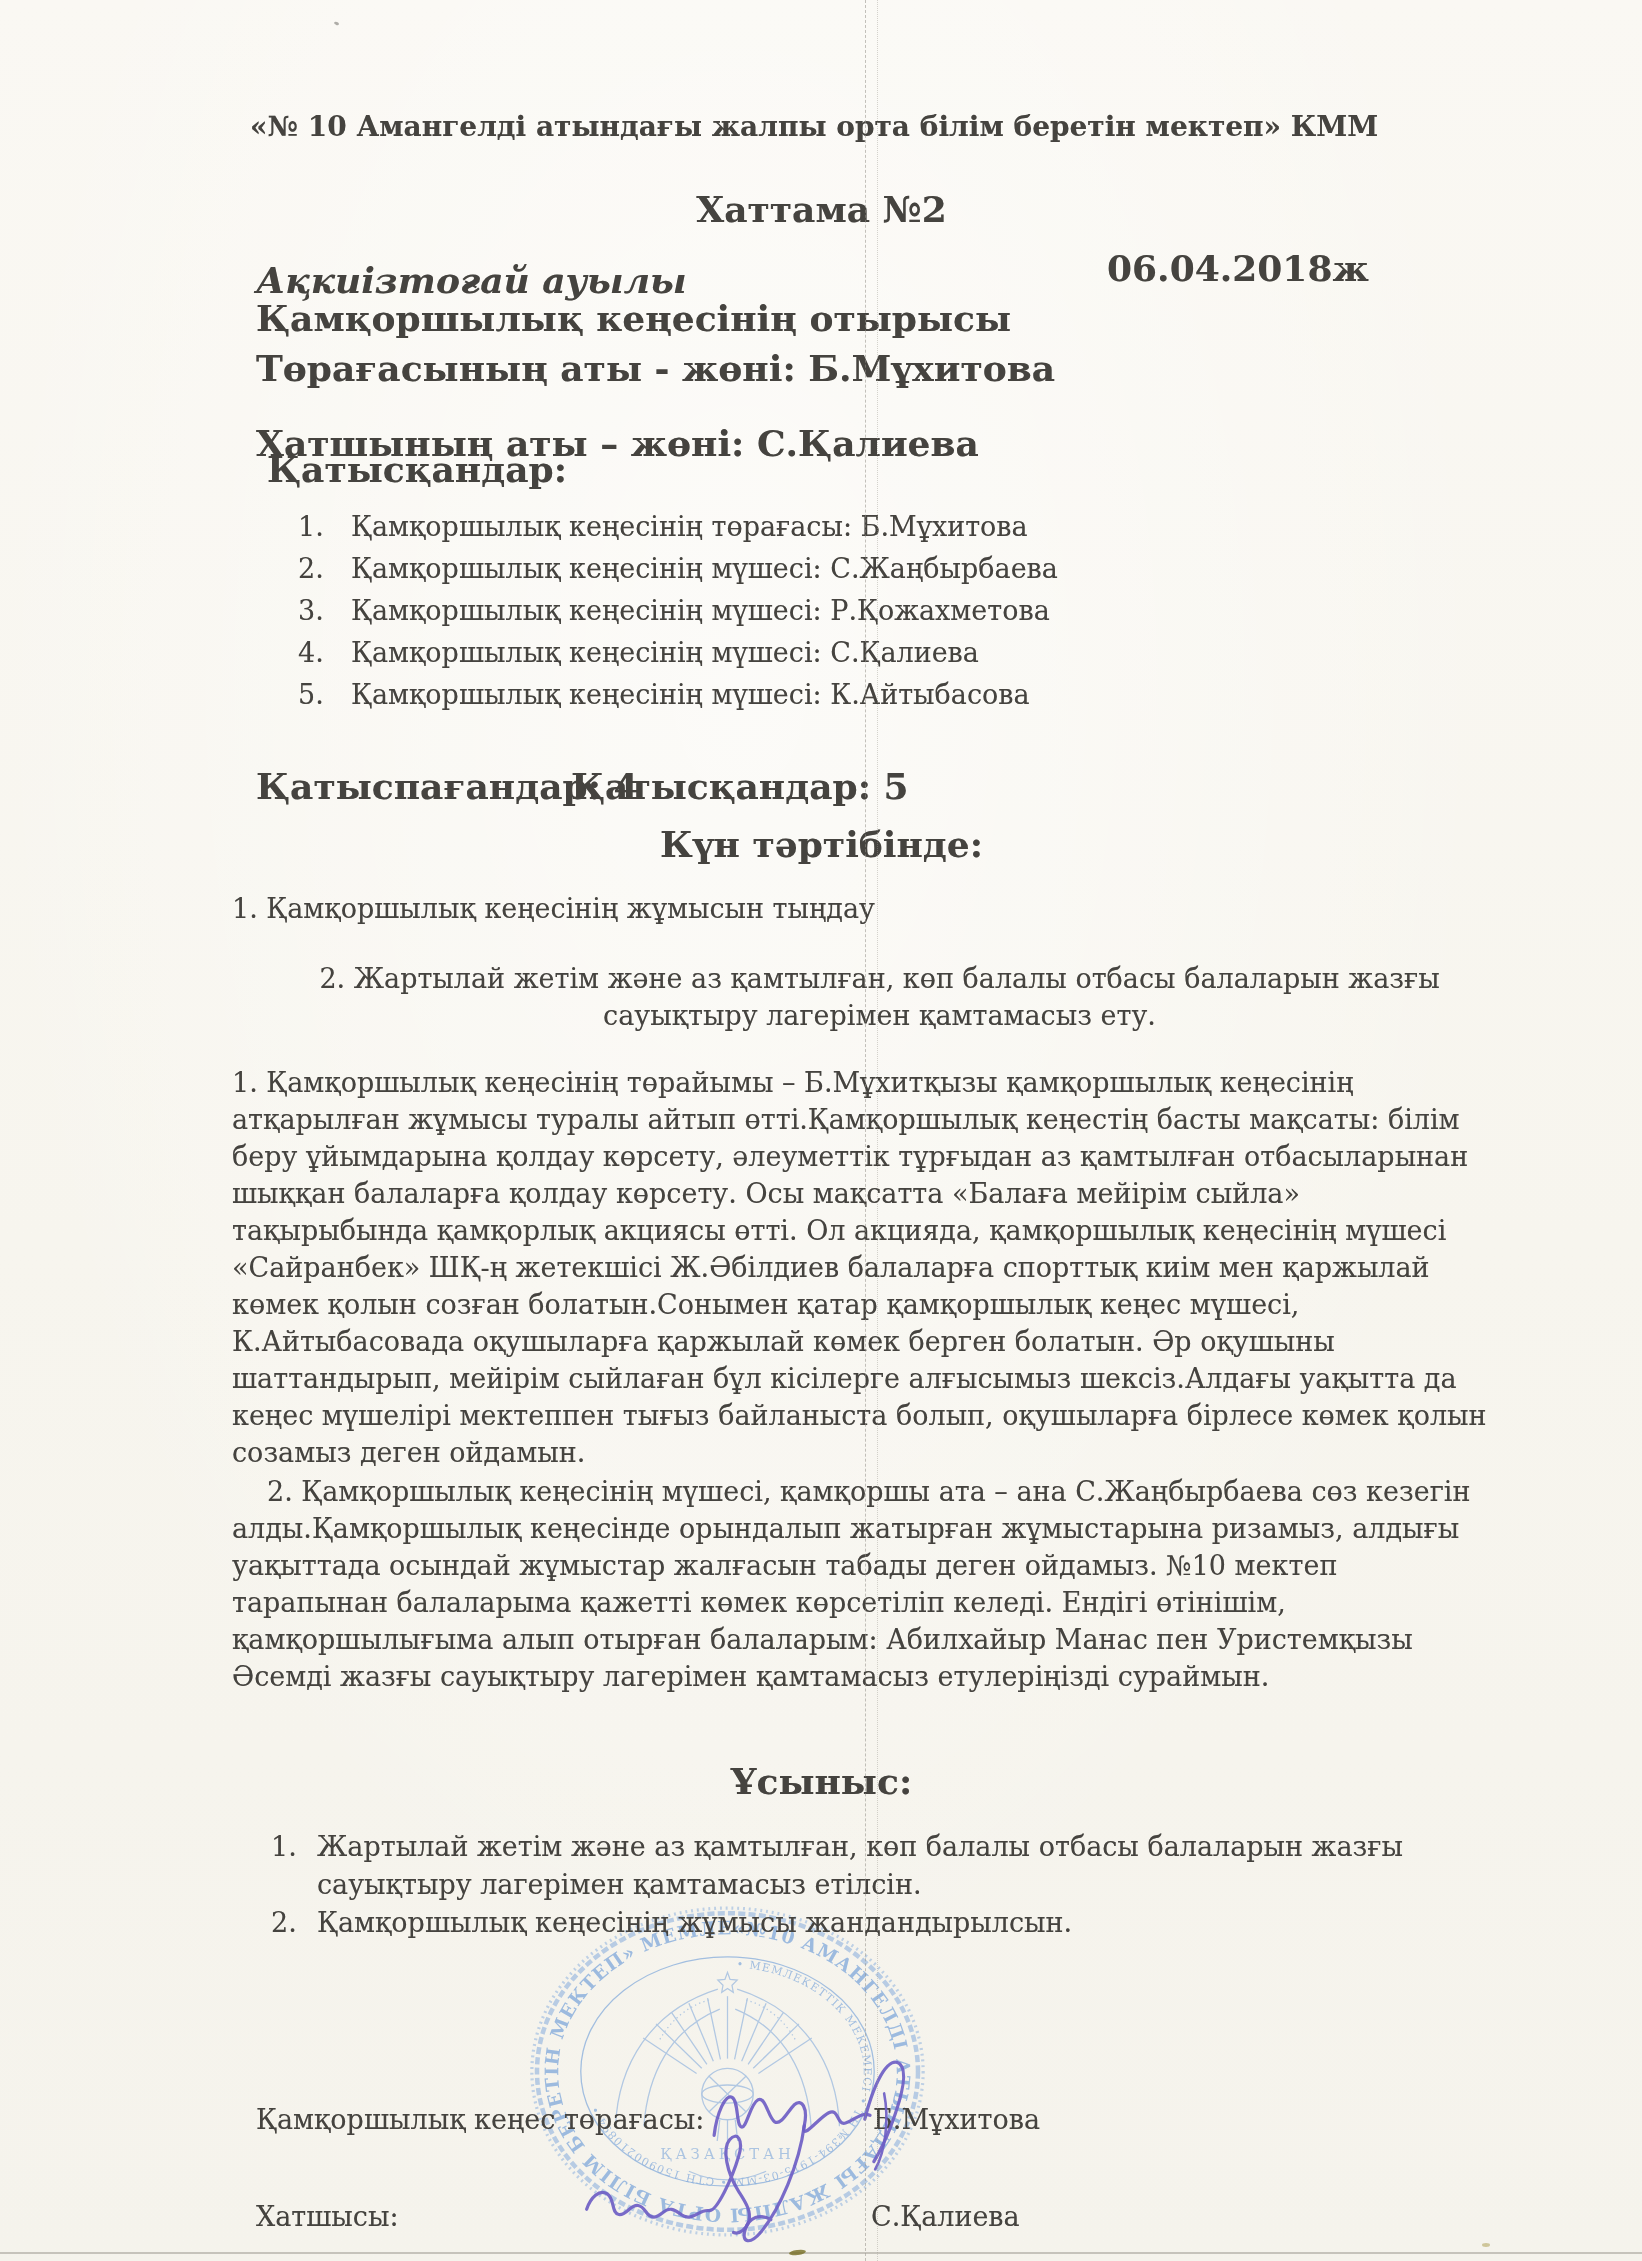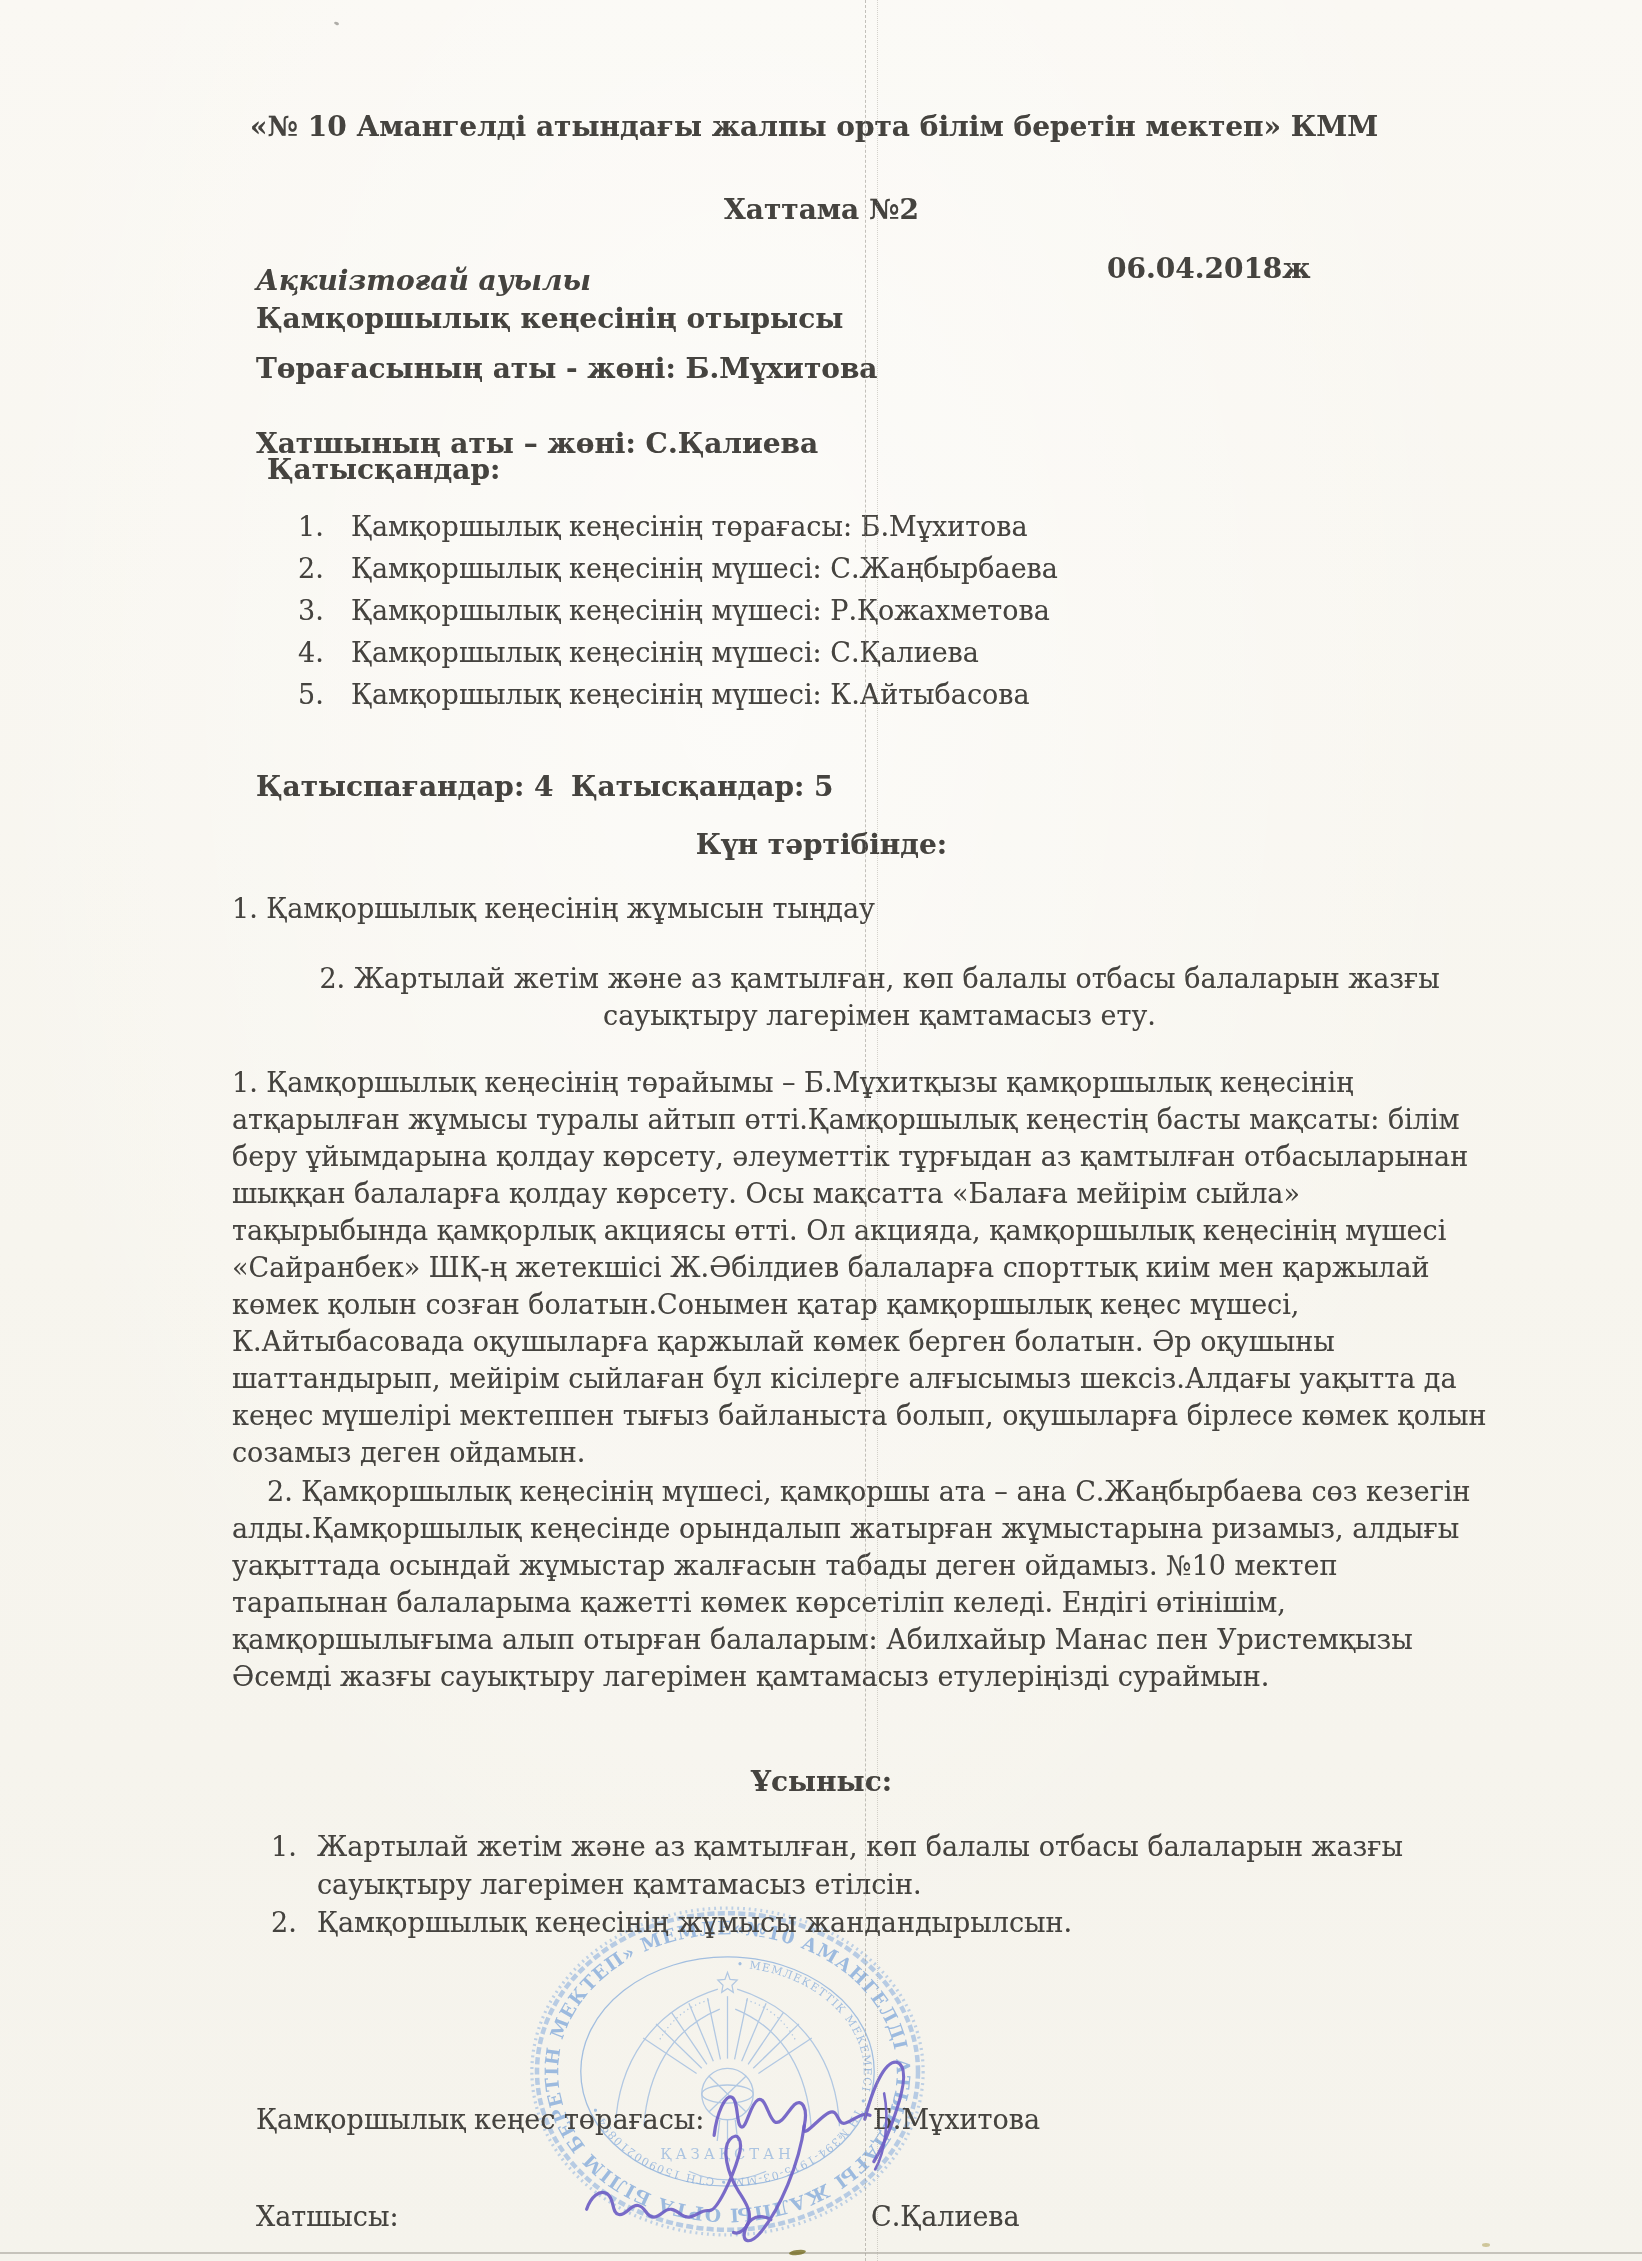--- a/index.html
+++ b/index.html
@@ -20,21 +20,21 @@
     font-family:"DejaVu Serif","Liberation Serif",serif;
     color:var(--text);
   }
   .abs{position:absolute;}
   .txt{
     font-size:27px;line-height:37px;
     color:var(--text);
     text-shadow:0 0 0.6px rgba(70,68,64,.35);
     z-index:2;
   }
-  .b{font-weight:700;font-size:28px;}
+  .b{font-weight:700;font-size:36px;}
   .title{font-size:28px;font-weight:700;white-space:nowrap;}
   .center-wrap{left:232px;width:1179px;text-align:center;}
   .para{width:1263px;text-align:left;}
   .num-row{display:flex;align-items:flex-start;}
   .num-cell{flex:0 0 53px;}
   .fold-line{
     top:0;height:2261px;width:0;
     border-left:1.3px dashed rgba(148,144,136,.55);
     z-index:4;
   }

